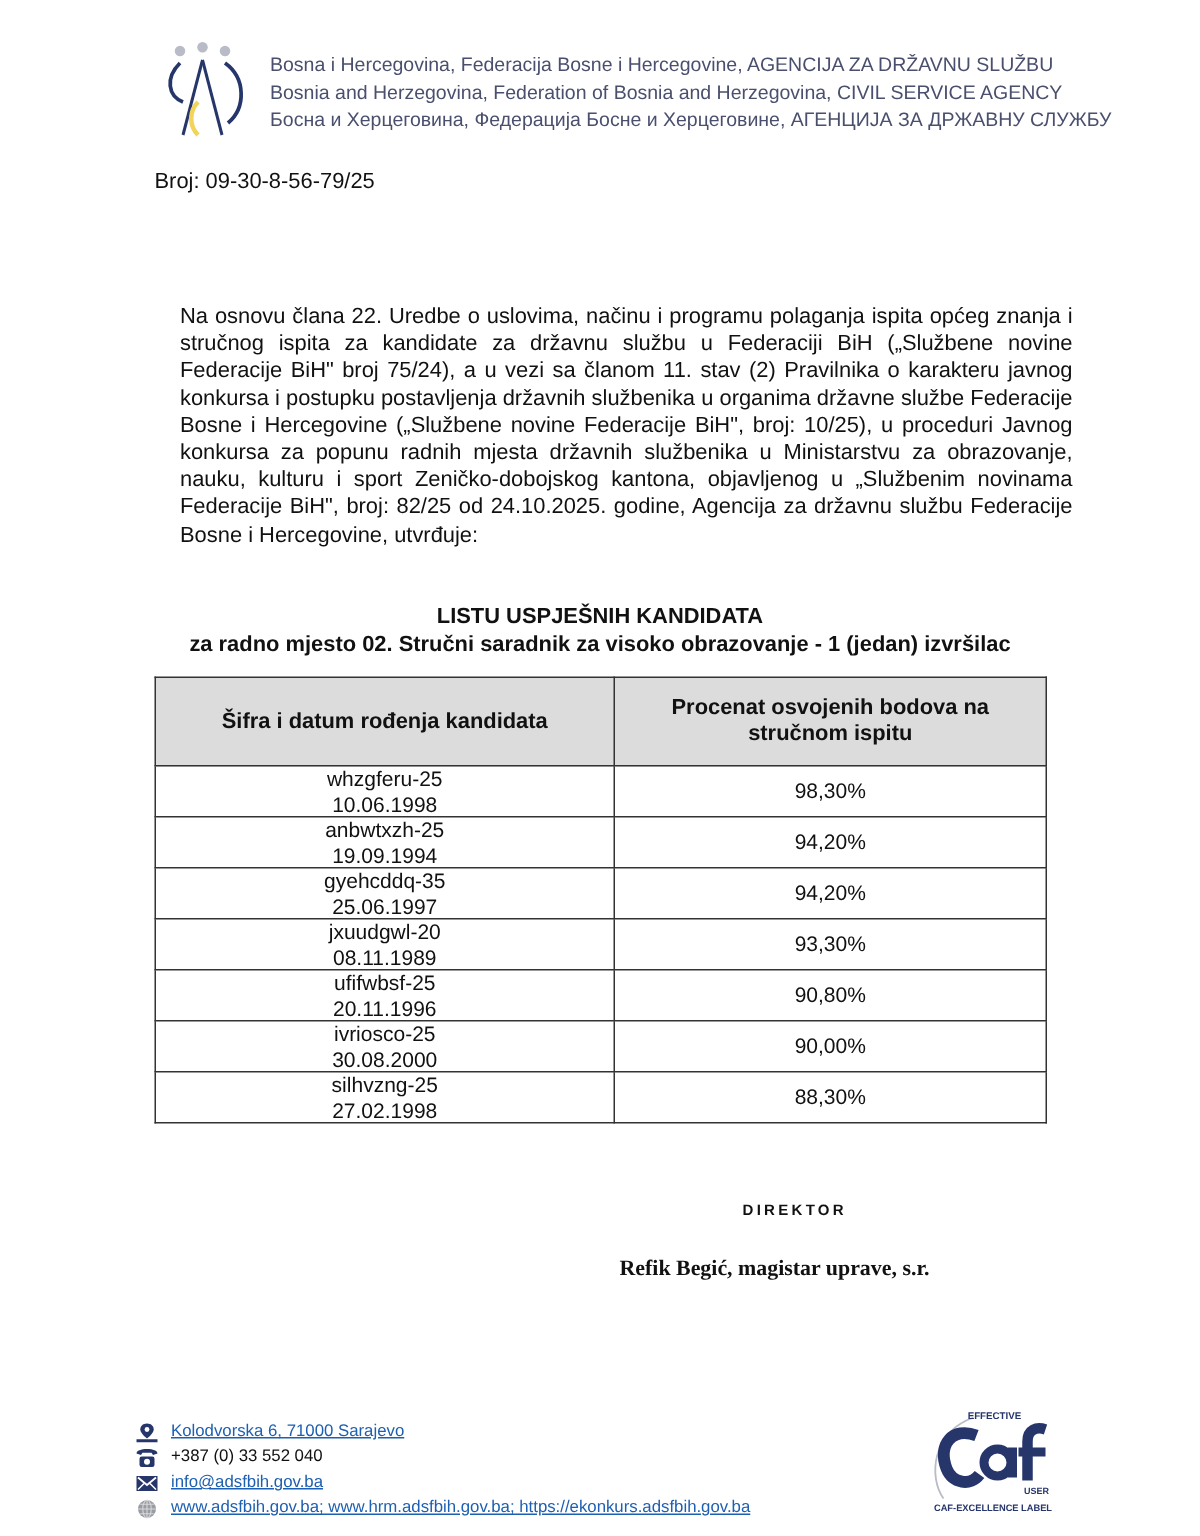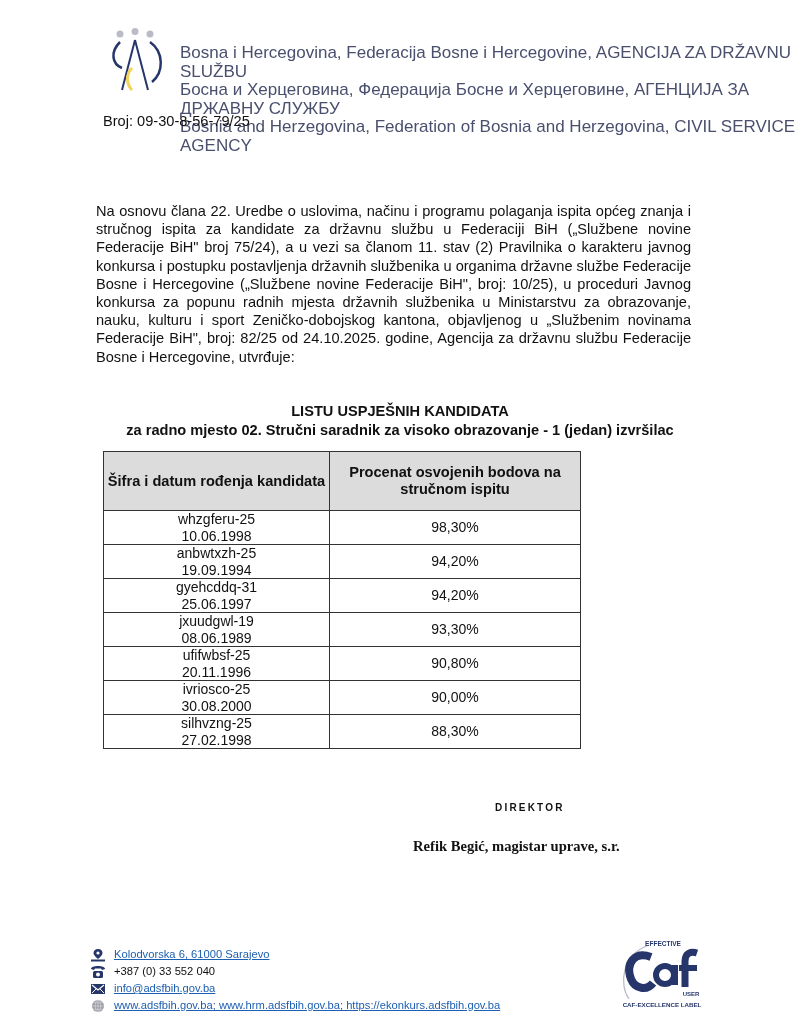--- a/index.html
+++ b/index.html
@@ -1,24 +1,24 @@
 <!DOCTYPE html>
 <html><head>
 <meta charset="utf-8">
 <style>
   html, body { margin:0; padding:0; background:#ffffff; }
   body { width:800px; height:1024px; position:relative; overflow:hidden; font-family:"Liberation Sans", sans-serif; color:#111; }
   .logo { position:absolute; left:108px; top:28px; width:60px; height:66px; }
-  .agency { position:absolute; left:180px; top:44px; font-size:17px; line-height:18.5px; color:#4a4f6e; }
+  .agency { position:absolute; left:180px; top:34px; font-size:13px; line-height:18.5px; color:#4a4f6e; }
   .ref { position:absolute; left:103px; top:112px; font-size:14.6px; line-height:18.5px; }
-  .para { position:absolute; left:96px; top:202px; width:595px; font-size:14.6px; line-height:18.2px; text-align:justify; }
+  .para { position:absolute; left:120px; top:202px; width:595px; font-size:14.6px; line-height:18.2px; text-align:justify; }
   .title-block { position:absolute; left:100px; top:402px; width:600px; text-align:center; font-weight:bold; }
   .title-block .t1 { font-size:14.6px; line-height:19px;text-align:center; }
   .title-block .t2 { font-size:14.6px; line-height:19px; }
-  table.results { position:absolute; left:103px; top:451px; width:478px; border-collapse:collapse; font-size:14px; }
+  table.results { position:absolute; left:103px; top:451px; width:595px; border-collapse:collapse; font-size:14px; }
   table.results th, table.results td { border:1px solid #333; text-align:center; vertical-align:middle; padding:0; }
   table.results th { background:#dcdcdc; font-weight:bold; height:40px; line-height:17px; font-size:14.6px; }
   table.results th.c1 { width:305px; }
   table.results td { height:33px; line-height:16.5px; }
   .sign { position:absolute; left:400px; top:802px; width:300px; }
   .sign .role { position:absolute; left:95px; top:0; font-weight:bold; font-size:10px; letter-spacing:2.2px; }
   .sign .name { position:absolute; left:13px; top:36px; font-weight:bold; font-size:14.6px; white-space:nowrap;font-family:Liberation Serif, serif; }
   .footer { position:absolute; left:90px; top:946px; font-size:11.2px; line-height:17px; }
   .footer .row { display:flex; align-items:center; height:17px; }
   .footer .ico { width:16px; height:14px; margin-right:8px; display:inline-block; }
@@ -35,22 +35,22 @@
   <circle cx="42" cy="6" r="3.5" fill="#b9bcc7"></circle>
   <path d="M12 14 C2 24, 4 36, 14 40" stroke="#26366b" stroke-width="2.5" fill="none"></path>
   <path d="M27 12 L14 62" stroke="#26366b" stroke-width="2" fill="none"></path>
   <path d="M27 12 L40 62" stroke="#26366b" stroke-width="2" fill="none"></path>
   <path d="M42 14 C56 24, 56 44, 44 54" stroke="#26366b" stroke-width="2.5" fill="none"></path>
   <path d="M24 40 C18 46, 18 56, 24 62" stroke="#f2d45a" stroke-width="3" fill="none"></path>
 </svg>
 
 <div class="agency">
   <div>Bosna i Hercegovina, Federacija Bosne i Hercegovine, AGENCIJA ZA DRŽAVNU SLUŽBU</div>
+  <div>Bosnia and Herzegovina, Federation of Bosnia and Herzegovina, CIVIL SERVICE AGENCY</div>
   <div>Босна и Херцеговина, Федерација Босне и Херцеговине, АГЕНЦИЈА ЗА ДРЖАВНУ СЛУЖБУ</div>
-  <div>Bosnia and Herzegovina, Federation of Bosnia and Herzegovina, CIVIL SERVICE AGENCY</div>
 </div>
 
 <div class="ref">
   <div>Broj: 09-30-8-56-79/25</div>
 </div>
 
 <div class="para">Na osnovu člana 22. Uredbe o uslovima, načinu i programu polaganja ispita općeg znanja i stručnog ispita za kandidate za državnu službu u Federaciji BiH („Službene novine Federacije BiH" broj 75/24), a u vezi sa članom 11. stav (2) Pravilnika o karakteru javnog konkursa i postupku postavljenja državnih službenika u organima državne službe Federacije Bosne i Hercegovine („Službene novine Federacije BiH", broj: 10/25), u proceduri Javnog konkursa za popunu radnih mjesta državnih službenika u Ministarstvu za obrazovanje, nauku, kulturu i sport Zeničko-dobojskog kantona, objavljenog u „Službenim novinama Federacije BiH", broj: 82/25 od 24.10.2025. godine, Agencija za državnu službu Federacije Bosne i Hercegovine, utvrđuje:</div>
 
 <div class="title-block">
   <div class="t1">LISTU USPJEŠNIH KANDIDATA</div>
@@ -76,29 +76,29 @@
     </tr>
     <tr>
       <td>
           <div>anbwtxzh-25</div>
           <div>19.09.1994</div>
         </td>
       <td>94,20%</td>
     </tr>
     <tr>
       <td>
-          <div>gyehcddq-31</div>
+          <div>gyehcddq-35</div>
           <div>25.06.1997</div>
         </td>
       <td>94,20%</td>
     </tr>
     <tr>
       <td>
-          <div>jxuudgwl-19</div>
-          <div>08.06.1989</div>
+          <div>jxuudgwl-20</div>
+          <div>08.11.1989</div>
         </td>
       <td>93,30%</td>
     </tr>
     <tr>
       <td>
           <div>ufifwbsf-25</div>
           <div>20.11.1996</div>
         </td>
       <td>90,80%</td>
     </tr>
@@ -124,21 +124,21 @@
   <div class="name">Refik Begić, magistar uprave, s.r.</div>
 </div>
 
 <div class="footer">
   <div class="row">
     <svg class="ico" viewBox="0 0 16 14">
       <path d="M8 1 C5 1 3.5 3 3.5 5 C3.5 7.5 8 11 8 11 C8 11 12.5 7.5 12.5 5 C12.5 3 11 1 8 1Z" fill="#26366b"></path>
       <circle cx="8" cy="5" r="1.6" fill="#fff"></circle>
       <rect x="1" y="11.5" width="14" height="2" fill="#26366b"></rect>
     </svg>
-    <a href="#">Kolodvorska  6, 61000 Sarajevo</a>
+    <a href="#">Kolodvorska  6, 71000 Sarajevo</a>
   </div>
   <div class="row">
     <svg class="ico" viewBox="0 0 16 14">
       <path d="M1 4 C1 2 4 1 8 1 C12 1 15 2 15 4 L12 5 L11 3.5 L5 3.5 L4 5Z" fill="#26366b"></path>
       <rect x="3" y="6" width="10" height="7" rx="1.5" fill="#26366b"></rect>
       <circle cx="8" cy="9.5" r="2" fill="#fff"></circle>
     </svg>
     <span class="plain">+387 (0) 33 552 040</span>
   </div>
   <div class="row">

